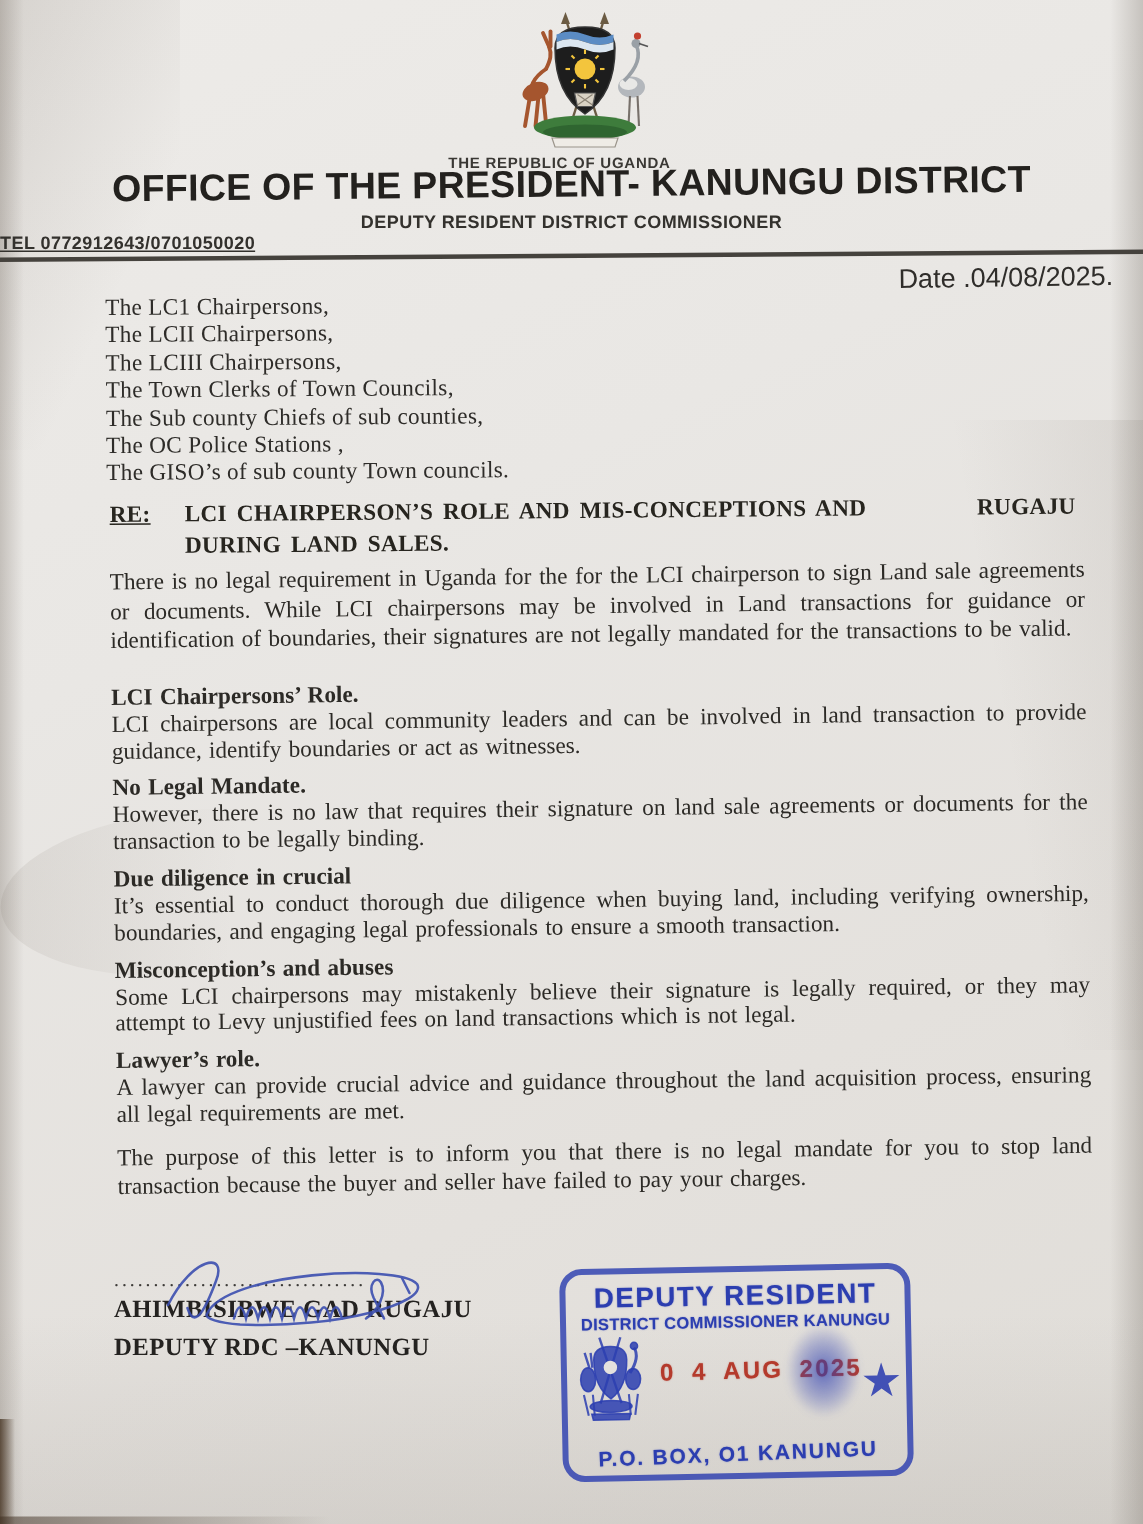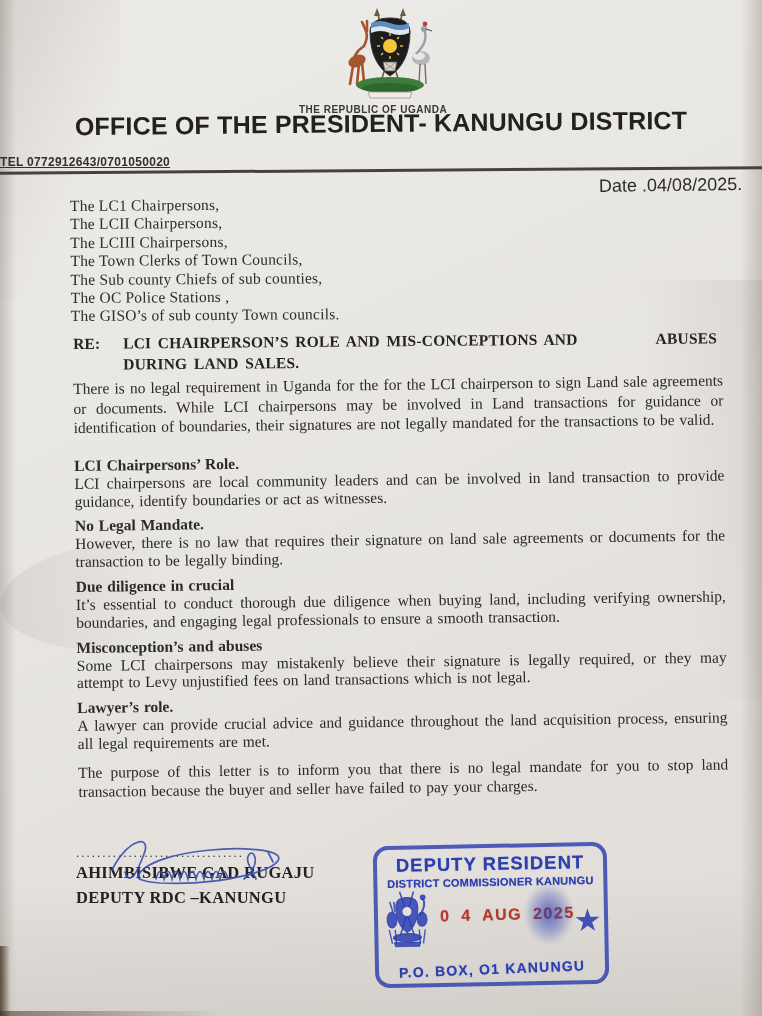--- a/index.html
+++ b/index.html
@@ -36,21 +36,21 @@
     font-size:18px;color:#2f2d2a;transform:rotate(-.8deg);}
 
   
   .recipients{position:absolute;left:70px;top:197px;width:420px;font-size:15.5px;line-height:18.4px;
     letter-spacing:.2px;transform:rotate(-.4deg);transform-origin:0 0;}
 
   
   .subject{position:absolute;left:73px;top:334px;width:648px;font-weight:bold;font-size:15.5px;
     line-height:20.5px;letter-spacing:.2px;word-spacing:2.5px;transform:rotate(-.5deg);transform-origin:0 0;color:#27251f;}
   .subject-row1{display:flex;}
-  .subject-re{width:50px;flex:0 0 auto;}
+  .subject-re{width:50px;flex:0 0 auto;text-decoration:underline;}
   .subject-tail{margin-left:auto;padding-right:4px;}
   .subject-row2{margin-left:50px;}
 
   
   .body-main{position:absolute;left:73px;top:379px;width:650px;font-size:15.5px;text-align:justify;
     word-spacing:1px;transform:rotate(-.75deg);transform-origin:0 0;color:#2c2a26;}
   .body-main p{margin:0;line-height:17.8px;}
   .p-intro{line-height:19.6px !important;margin-bottom:19px !important;}
   .sec-heading{font-weight:bold;margin-top:7px;line-height:18px;text-align:left;}
   .p-closing{margin-top:10px !important;line-height:19.2px !important;}
@@ -146,39 +146,40 @@
       <line x1="45" y1="57" x2="55" y2="64" stroke="#8a8274" stroke-width=".7"></line>
       <line x1="55" y1="57" x2="45" y2="64" stroke="#8a8274" stroke-width=".7"></line>
 
       <ellipse cx="50" cy="79" rx="34" ry="8" fill="#3e7c3c"></ellipse>
       <ellipse cx="50" cy="82" rx="28" ry="5" fill="#2f6530"></ellipse>
       <path d="M28 86 L72 86 L70 92 L30 92 Z" fill="#efece6" stroke="#9a948a" stroke-width=".8"></path>
     </svg>
   </div>
   <div class="republic">THE REPUBLIC OF UGANDA</div>
   <div class="office-title">OFFICE OF THE PRESIDENT- KANUNGU DISTRICT</div>
+  <div class="dept">DEPUTY RESIDENT DISTRICT COMMISSIONER</div>
   <div class="tel-line">TEL 0772912643/0701050020</div>
   <div class="rule"></div>
   <div class="date-line">Date .04/08/2025.</div>
 
   <div class="recipients">
     <div>The LC1 Chairpersons,</div>
     <div>The LCII Chairpersons,</div>
     <div>The LCIII Chairpersons,</div>
     <div>The Town Clerks of Town Councils,</div>
     <div>The Sub county Chiefs of sub counties,</div>
     <div>The OC Police Stations ,</div>
     <div>The GISO’s of sub county Town councils.</div>
   </div>
 
   <div class="subject">
     <div class="subject-row1">
       <span class="subject-re">RE:</span>
       <span>LCI CHAIRPERSON’S ROLE AND MIS-CONCEPTIONS AND</span>
-      <span class="subject-tail">ABUSES</span>
+      <span class="subject-tail">RUGAJU</span>
     </div>
     <div class="subject-row2">DURING LAND SALES.</div>
   </div>
 
   <div class="body-main">
     <p class="p-intro">There is no legal requirement in Uganda for the for the LCI chairperson to sign Land sale agreements or documents. While LCI chairpersons may be involved in Land transactions for guidance or identification of boundaries, their signatures are not legally mandated for the transactions to be valid.</p>
 
     <div class="sec-heading">LCI Chairpersons’ Role.</div>
     <p>LCI chairpersons are local community leaders and can be involved in land transaction to provide guidance, identify boundaries or act as witnesses.</p>
 

